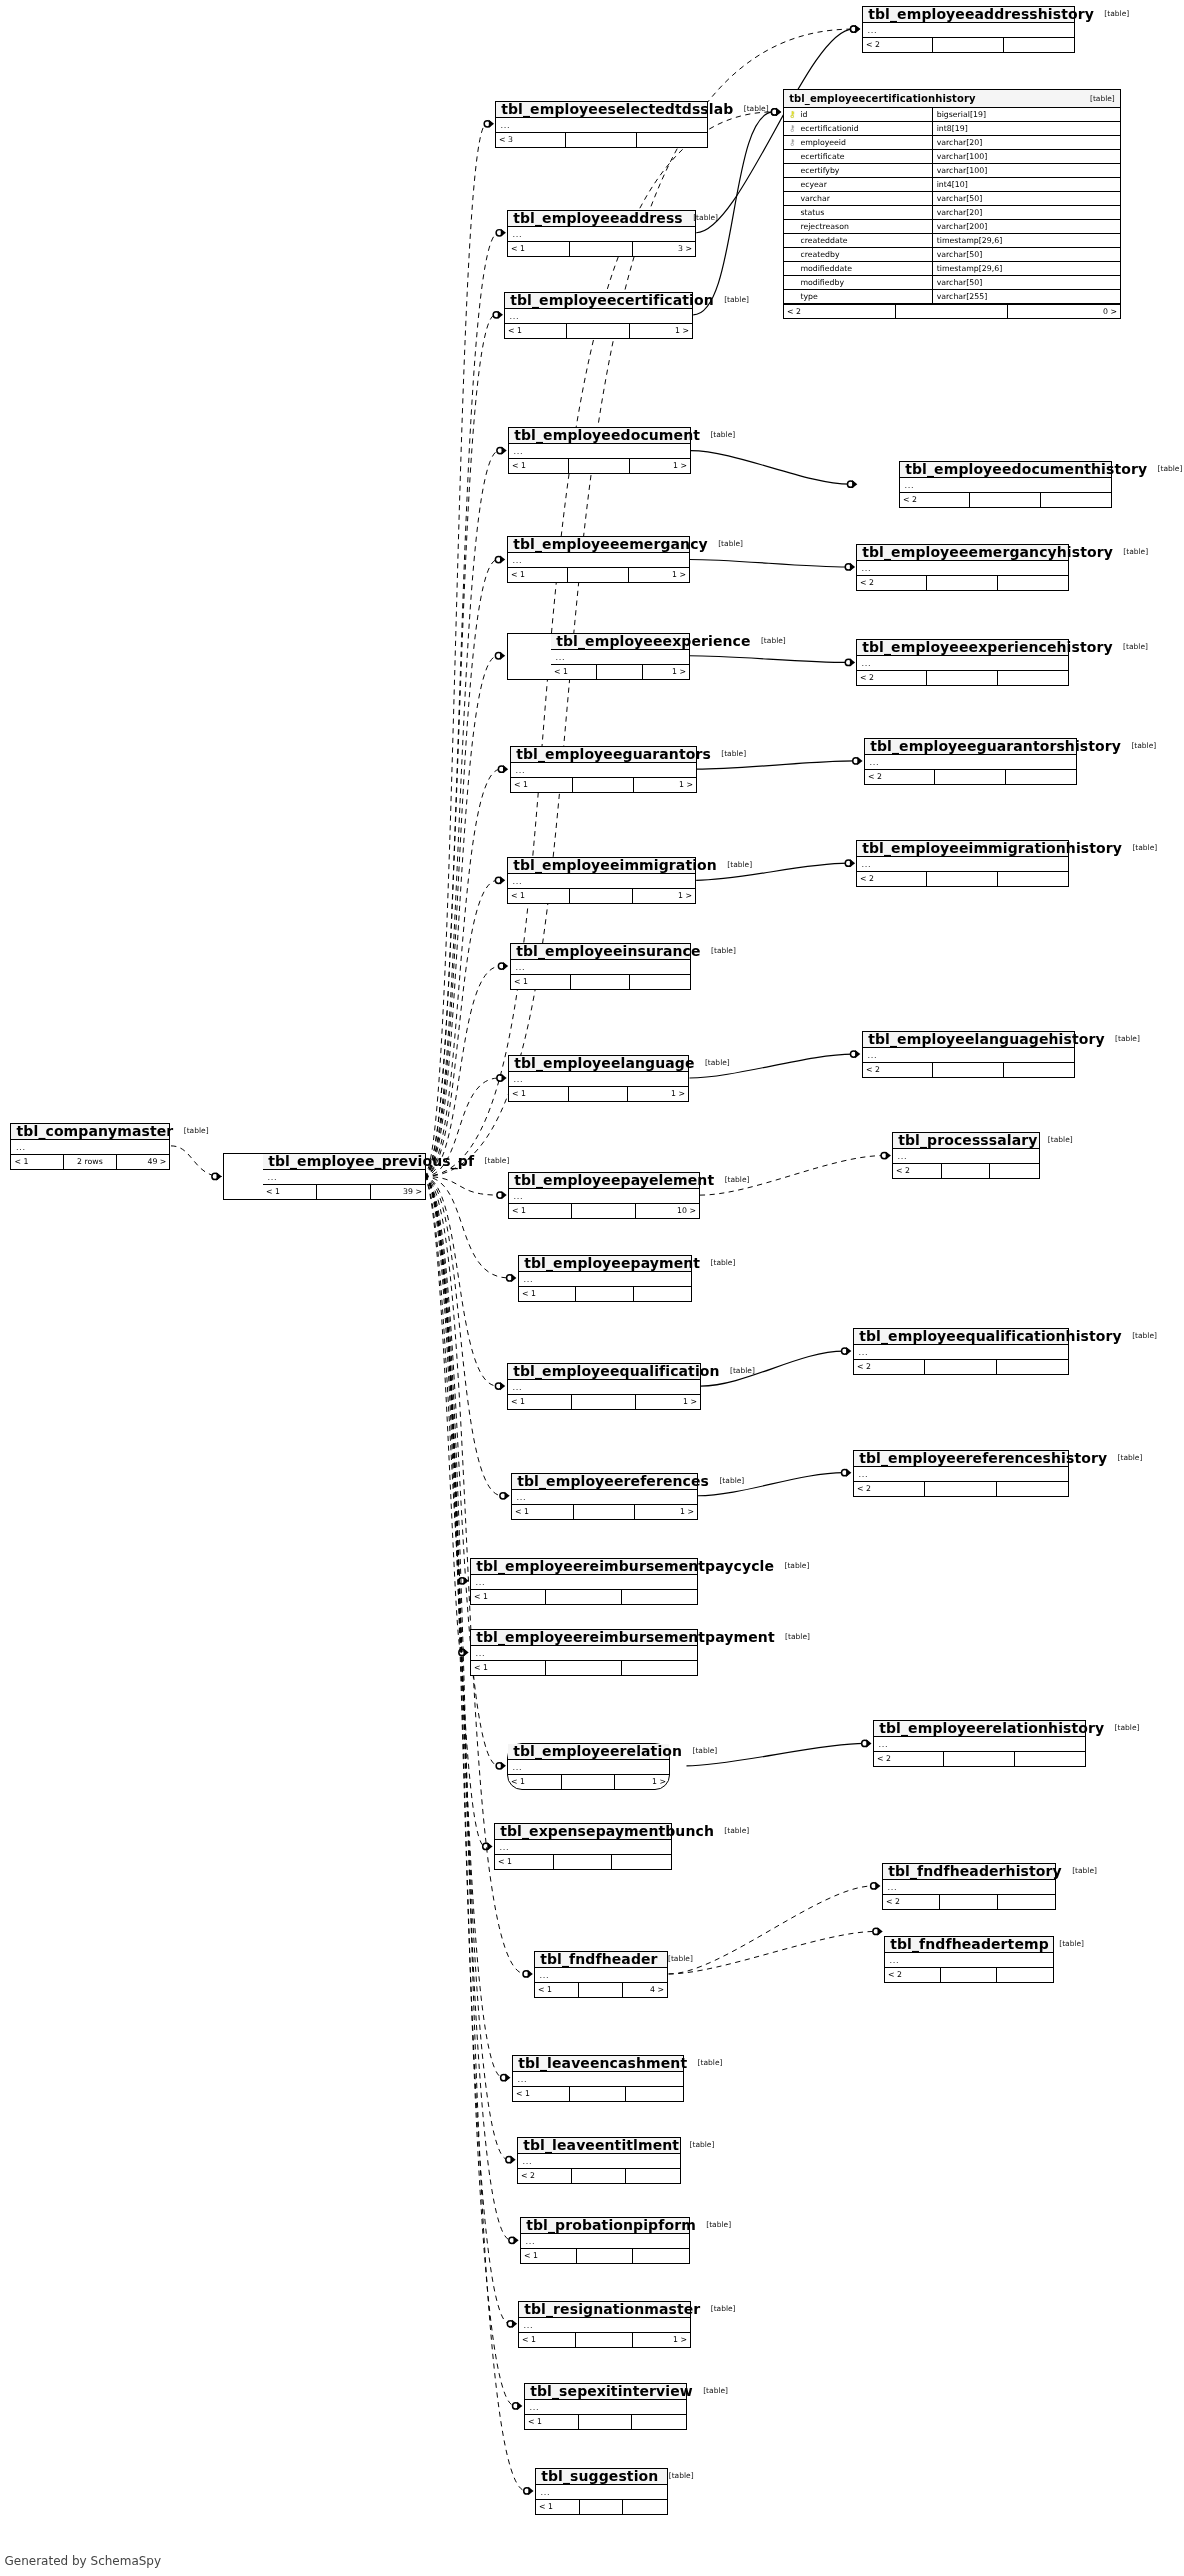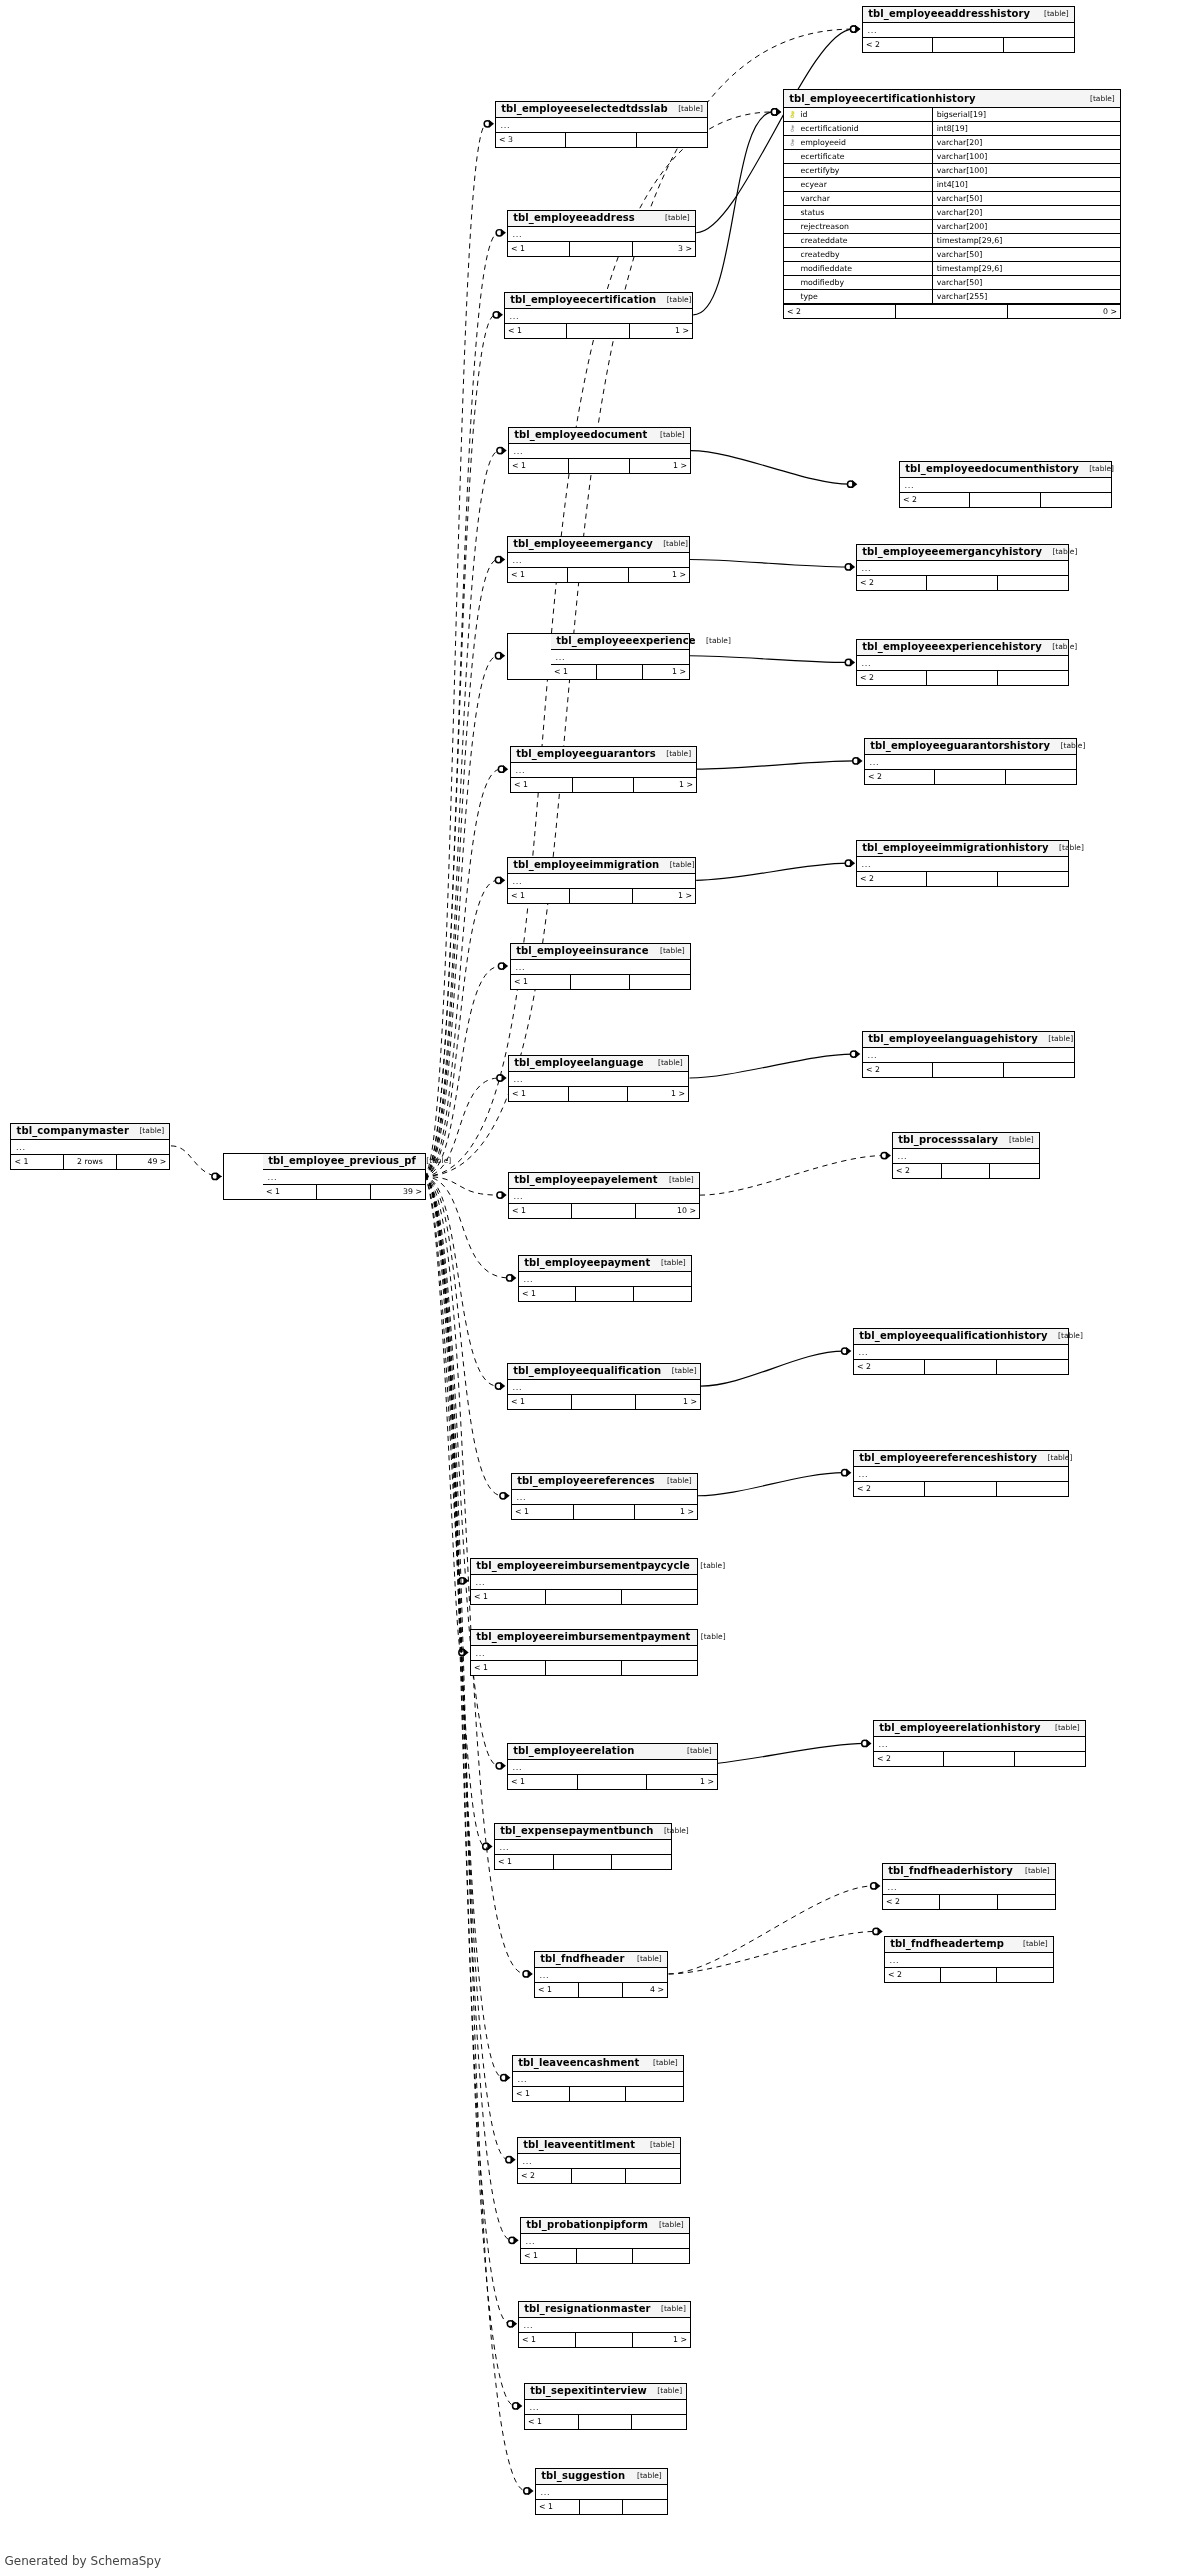--- a/index.html
+++ b/index.html
@@ -37,21 +37,21 @@
     align-items: center;
     justify-content: space-between;
     background: #f5f5f5;
     border-bottom: 1.5px solid #000;
     padding: 2.2px 5.2px 3px 5.2px;
     height: 15.7px;
     box-sizing: border-box;
   }
   .tbl-name {
     font-weight: bold;
-    font-size: 10px;
+    font-size: 14px;
     letter-spacing: 0.1px;
     color: #000;
     white-space: nowrap;
   }
   .tbl-kind {
     font-size: 7.5px;
     color: #111;
     margin-left: 10.4px;
     white-space: nowrap;
   }
@@ -737,21 +737,21 @@
         </div>
         <div class="tbl-body">
           <span class="ellip">...</span>
         </div>
         <div class="tbl-foot">
           <div class="fcell left">&lt; 1</div>
           <div class="fcell mid"></div>
           <div class="fcell right"></div>
         </div>
       </div>
-      <div class="tbl" style="left: 507px; top: 1743px; width: 211px;">
+      <div class="tbl" style="left: 507px; top: 1743px; width: 163px; border-radius: 15px;">
         <div class="tbl-head">
           <span class="tbl-name">tbl_employeerelation</span>
           <span class="tbl-kind">[table]</span>
         </div>
         <div class="tbl-body">
           <span class="ellip">...</span>
         </div>
         <div class="tbl-foot">
           <div class="fcell left">&lt; 1</div>
           <div class="fcell mid"></div>

